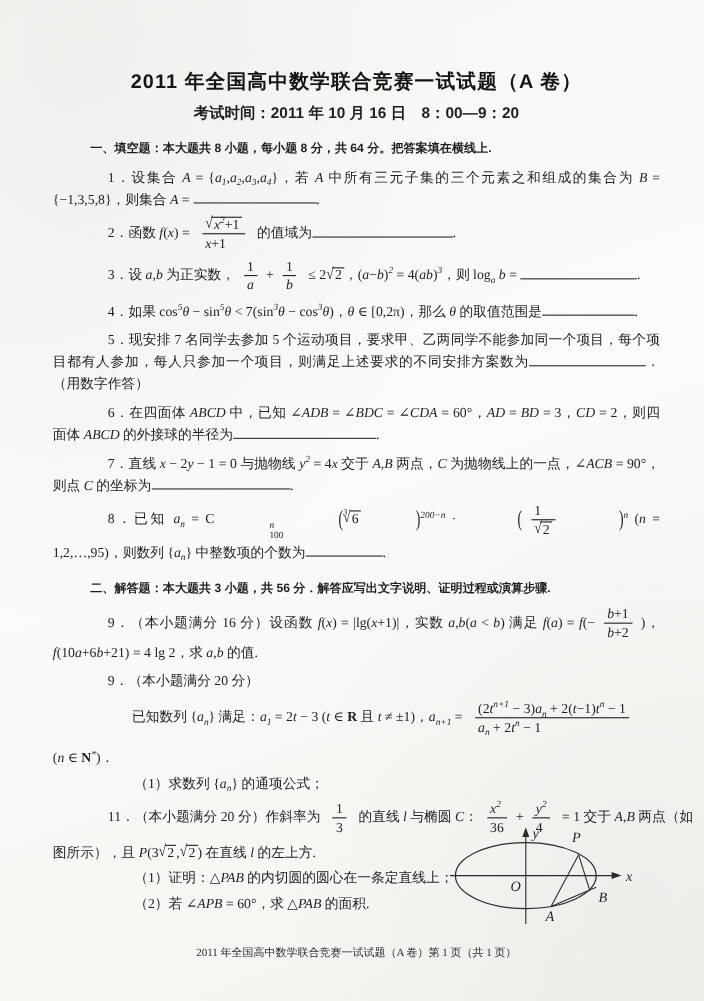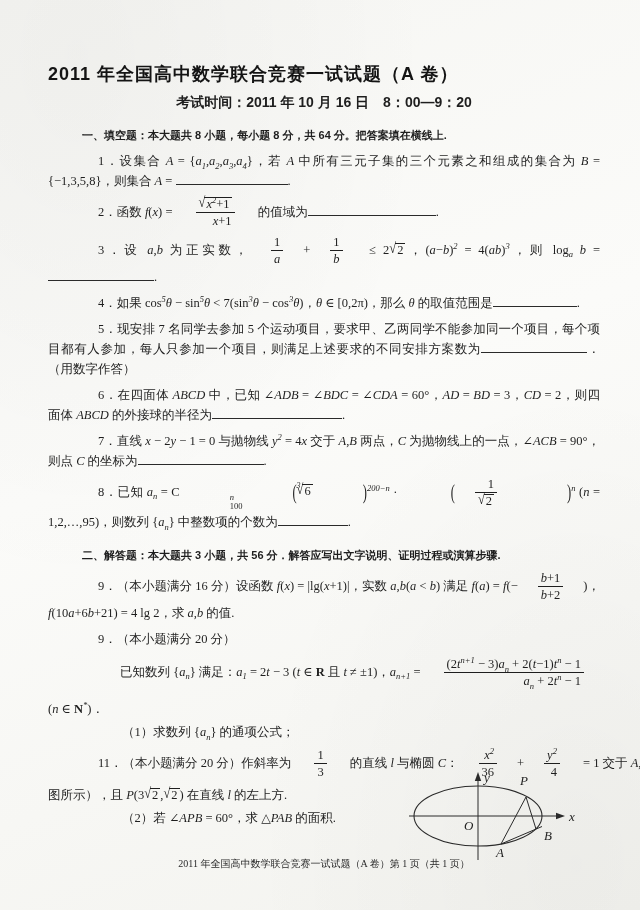--- a/index.html
+++ b/index.html
@@ -7,37 +7,37 @@
     position:relative;width:640px;height:910px;box-sizing:border-box;
     padding:64px 40px 0 48px;overflow:hidden;
     background:
       radial-gradient(ellipse at 12% 6%, rgba(0,0,0,0.03), transparent 45%),
       radial-gradient(ellipse at 90% 95%, rgba(0,0,0,0.03), transparent 40%),
       linear-gradient(160deg,#f6f6f3,#fbfbf9 45%,#f3f3ef);
     color:#1e1e1e;
     font-family:"Liberation Serif","DejaVu Serif",serif;
     font-size:12.5px;line-height:20px;
   }
-  .title{margin:0;text-align:left;font-size:18px;letter-spacing:1px;
+  .title{margin:0;text-align:center;font-size:18px;letter-spacing:1px;
     font-family:"Liberation Sans","DejaVu Sans",sans-serif;font-weight:700;color:#141414;}
   .subtitle{margin-top:8px;text-align:center;font-size:14px;
     font-family:"Liberation Sans","DejaVu Sans",sans-serif;font-weight:700;}
   .sechead{margin-top:13px;text-indent:34px;font-size:11px;line-height:20px;text-align:justify;
     font-family:"Liberation Sans","DejaVu Sans",sans-serif;font-weight:700;}
   .q{margin-top:6px;text-indent:50px;text-align:justify;}
   .item{margin-top:3px;text-indent:74px;}
   .noindent{text-indent:0;margin-top:10px;}
   .formula{text-indent:72px;margin-top:8px;white-space:nowrap;}
   .nowrap{white-space:nowrap;}
   .cont{text-indent:0;}
   
   .mi{font-style:italic;}
   .mbf{font-weight:700;}
   sup.ms,sub.ms{font-size:8.5px;line-height:0;font-style:italic;}
-  .mfrac{display:inline-block;vertical-align:middle;text-align:right;margin:0 20px;line-height:1.15;text-indent:0;}
+  .mfrac{display:inline-block;vertical-align:middle;text-align:left;margin:0 8px;line-height:1.15;text-indent:0;}
   .fnum{display:block;padding:0 3px 1px;border-bottom:1px solid #1e1e1e;}
   .fden{display:block;padding:1px 3px 0;}
   .msqrt{display:inline-block;white-space:nowrap;line-height:1.05;text-indent:0;}
   .rsign{display:inline-block;transform:scaleY(1.18);transform-origin:center bottom;margin-right:-1px;}
   .rbody{display:inline-block;border-top:1px solid #1e1e1e;padding:0 2px;}
   .ridx{display:inline-block;font-size:8px;vertical-align:0.85em;margin-right:-4px;position:relative;z-index:1;font-style:italic;}
   .mblank{display:inline-block;height:12px;border-bottom:1px solid #2a2a2a;}
   .mss{display:inline-flex;flex-direction:column;vertical-align:-0.5em;font-size:8.5px;line-height:1.15;text-align:left;}
   .sst{display:block;font-style:italic;}
   .ssb{display:block;}
@@ -93,18 +93,19 @@
         <text x="78" y="12">y</text>
         <text x="163" y="51">x</text>
         <text x="58" y="60">O</text>
         <text x="114" y="15">P</text>
         <text x="90" y="87">A</text>
         <text x="138" y="70">B</text>
       </svg>
     </div>
     <div class="q nowrap">11．（本小题满分 20 分）作斜率为 <span class="mfrac"><span class="fnum">1</span><span class="fden">3</span></span> 的直线 <span class="mi">l</span> 与椭圆 <span class="mi">C</span>：<span class="mfrac"><span class="fnum"><span class="mi">x</span><sup class="ms">2</sup></span><span class="fden">36</span></span>+<span class="mfrac"><span class="fnum"><span class="mi">y</span><sup class="ms">2</sup></span><span class="fden">4</span></span> = 1 交于 <span class="mi">A</span>,<span class="mi">B</span> 两点（如</div>
     <div class="q cont">图所示），且 <span class="mi">P</span>(3<span class="msqrt"><span class="rsign">√</span><span class="rbody">2</span></span>,<span class="msqrt"><span class="rsign">√</span><span class="rbody">2</span></span>) 在直线 <span class="mi">l</span> 的左上方.</div>
+    <div class="q item">（1）证明：△<span class="mi">PAB</span> 的内切圆的圆心在一条定直线上；</div>
     <div class="q item">（2）若 ∠<span class="mi">APB</span> = 60°，求 △<span class="mi">PAB</span> 的面积.</div>
   </div>
 
   <div class="footer">2011 年全国高中数学联合竞赛一试试题（A 卷）第 1 页（共 1 页）</div>
 
 </div>
 
 </body></html>

